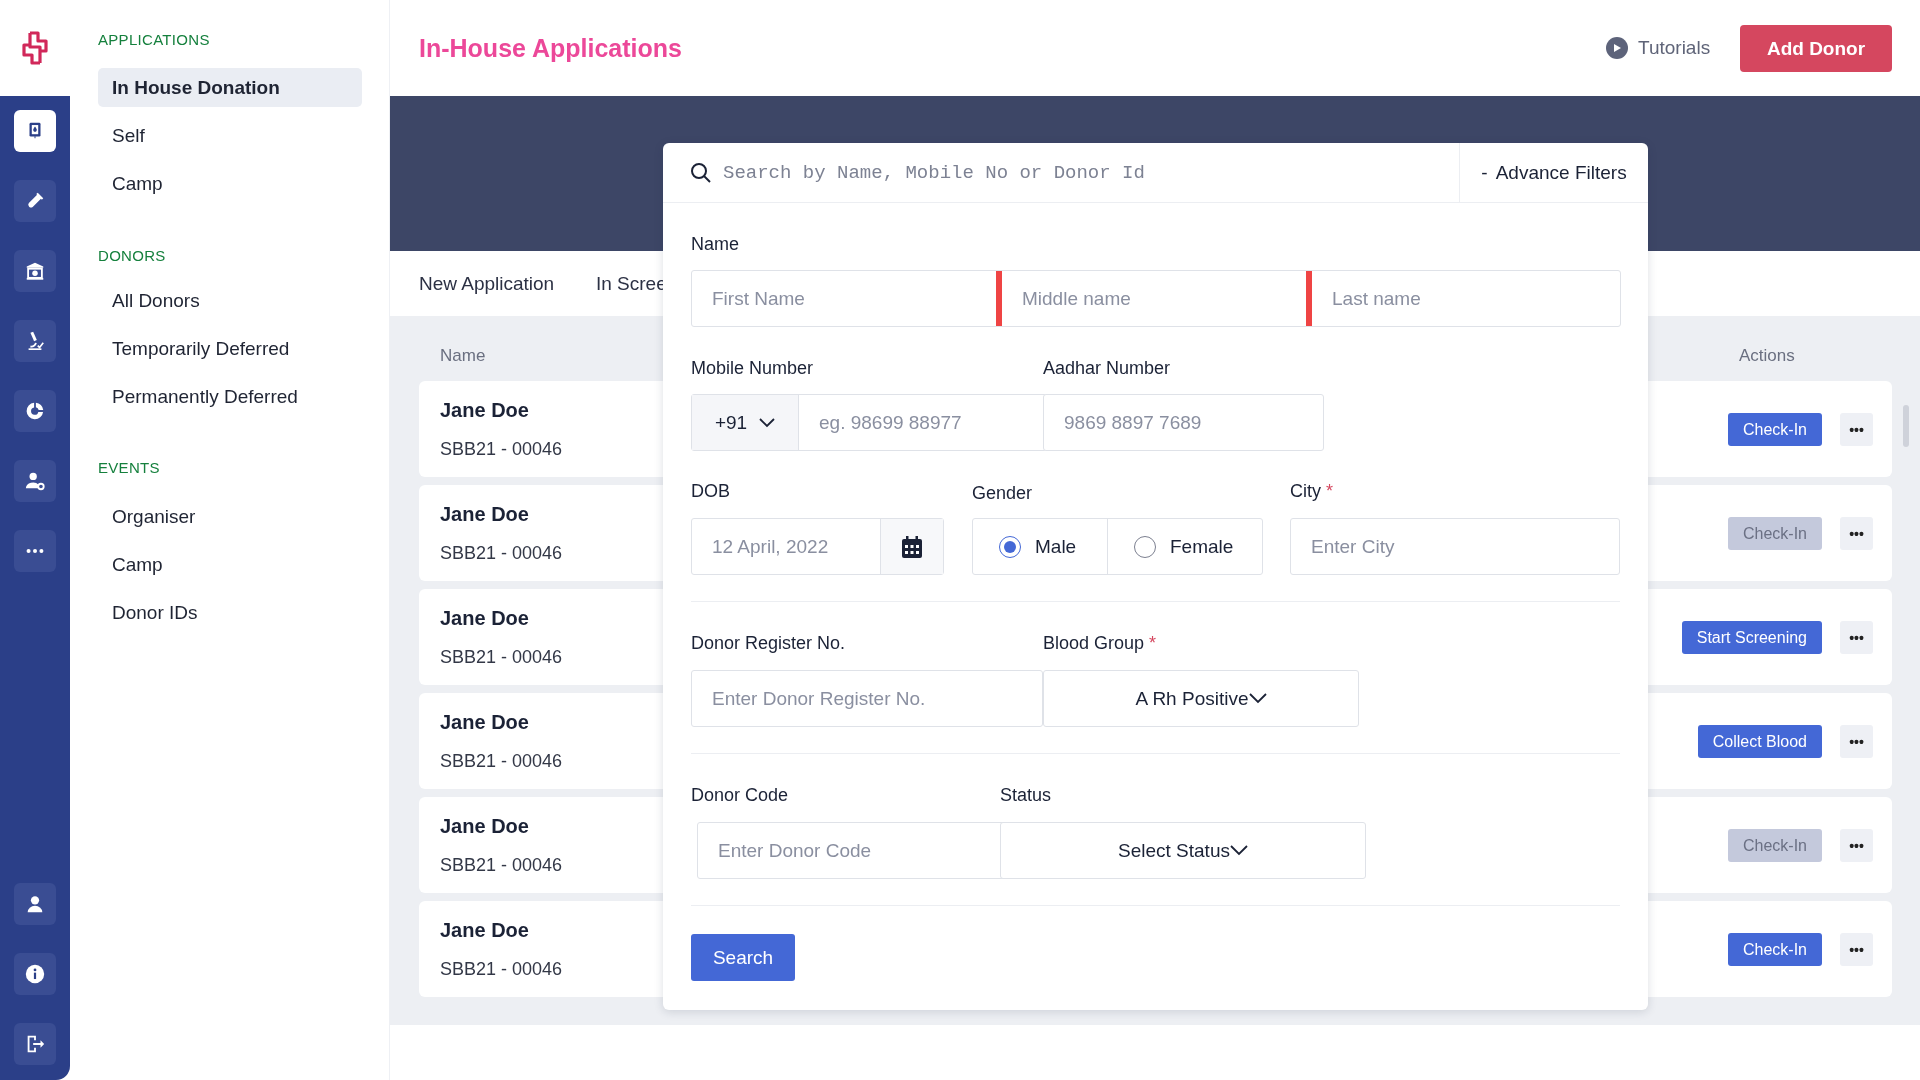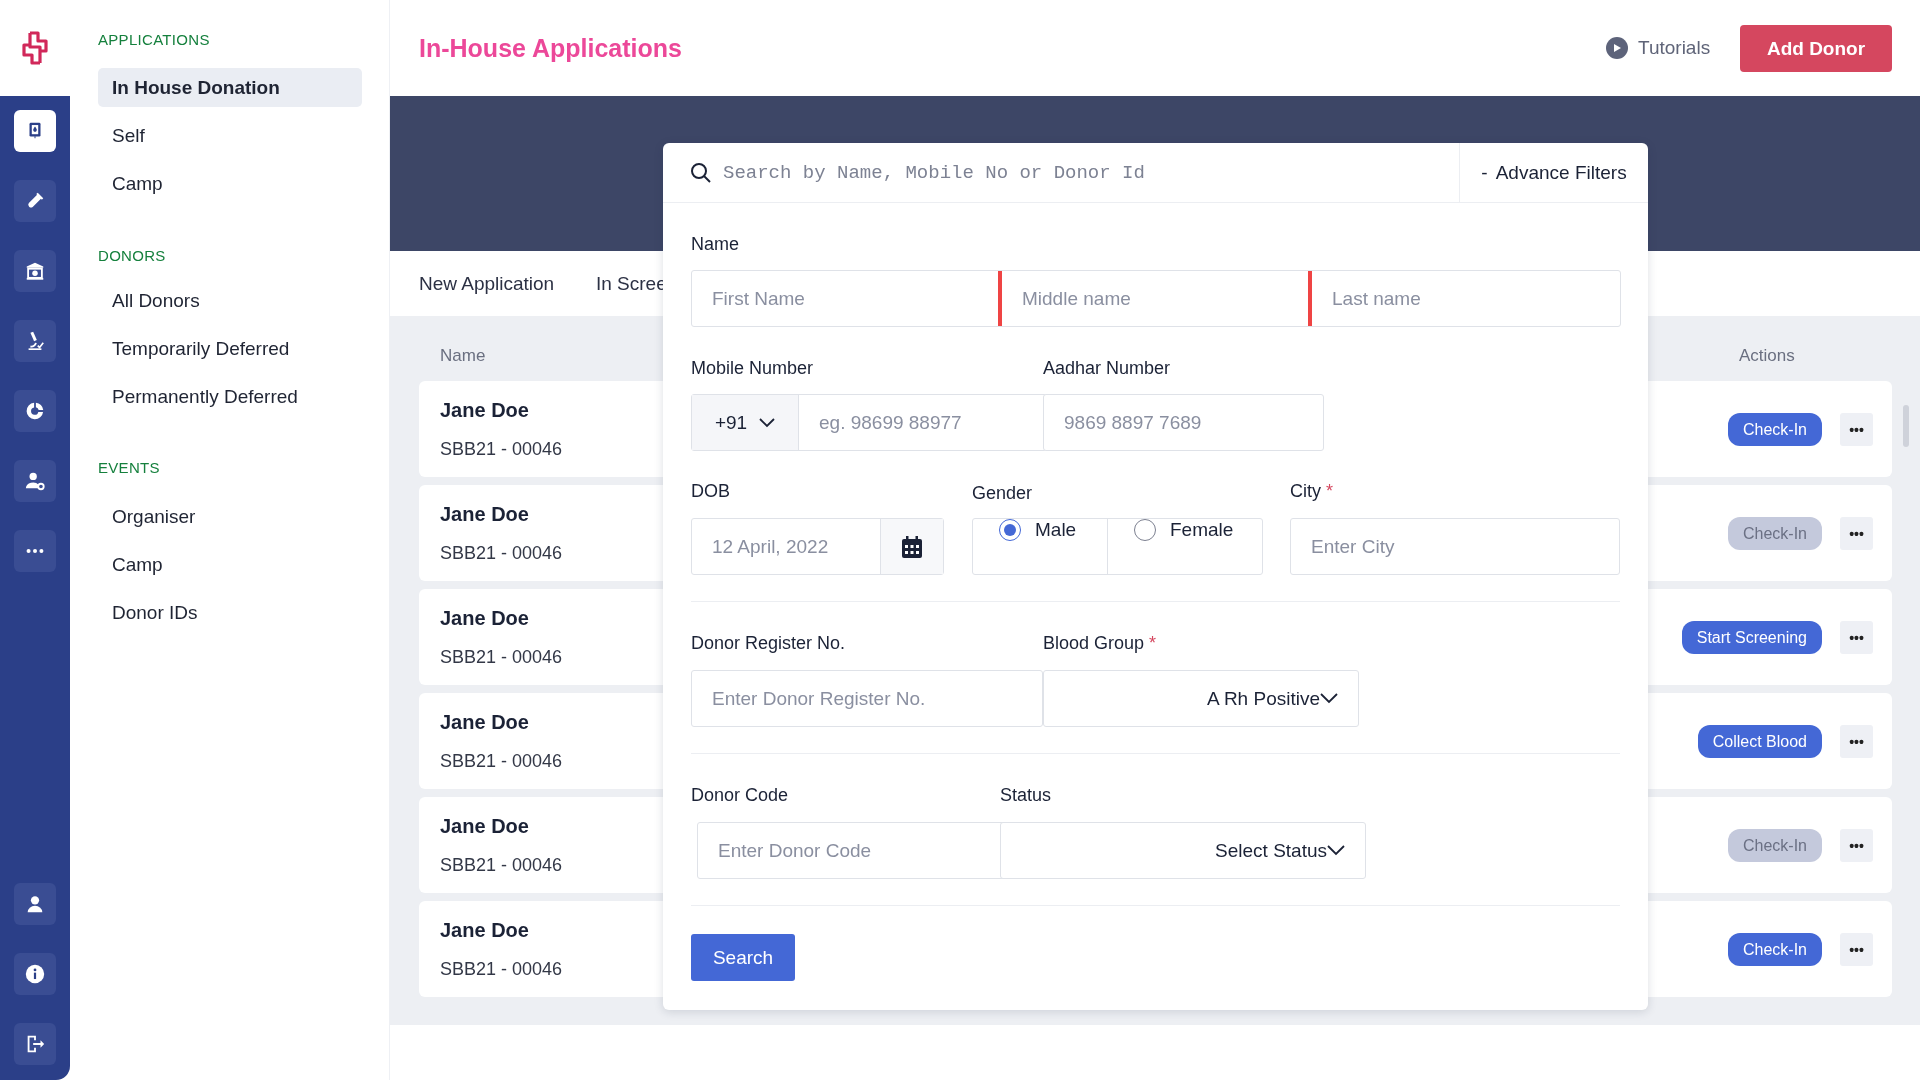--- a/index.html
+++ b/index.html
@@ -24,47 +24,47 @@
 
   .banner { position: absolute; left: 390px; top: 96px; width: 1530px; height: 155px; background: #3d4666; }
   .tabs { position: absolute; left: 390px; top: 251px; width: 1530px; height: 65px; background: #fff; }
   .tab { position: absolute; top: 22px; font-size: 19px; color: #2c3144; cursor: pointer; }
 
   .table-area { position: absolute; left: 390px; top: 316px; width: 1530px; height: 709px; background: #edeff3; }
   .col-head { position: absolute; top: 30px; font-size: 17px; color: #6a6f80; }
   .row { position: absolute; left: 29px; width: 1473px; height: 96px; background: #ffffff; border-radius: 6px; }
   .row-name { position: absolute; left: 21px; top: 18px; font-size: 20px; font-weight: bold; color: #1b2236; }
   .row-id { position: absolute; left: 21px; top: 58px; font-size: 18px; color: #333847; }
-  .act-btn { position: absolute; top: 32px; height: 33px; padding: 4px 15px; border: none; border-radius: 12px; font-size: 16px; font-family: "Liberation Sans", sans-serif; color: #fff; background: #4468d6; cursor: pointer; right: 70px; }
+  .act-btn { position: absolute; top: 32px; height: 33px; padding: 4px 15px; border: none; border-radius: 3px; font-size: 16px; font-family: "Liberation Sans", sans-serif; color: #fff; background: #4468d6; cursor: pointer; right: 70px; }
   .act-btn.disabled { background: #c4c9dc; color: #6b7084; }
   .more-btn { position: absolute; top: 32px; right: 19px; width: 33px; height: 33px; background: #eef0f5; border: none; border-radius: 3px; font-size: 14px; font-weight: bold; color: #222; cursor: pointer; }
   .scrollbar { position: absolute; left: 1513px; top: 89px; width: 6px; height: 42px; border-radius: 3px; background: #cfd2da; }
   .bottom-white { position: absolute; left: 390px; top: 1025px; width: 1530px; height: 55px; background: #fff; }
 
   .panel { position: absolute; left: 663px; top: 143px; width: 985px; height: 867px; background: #fff; border-radius: 6px; box-shadow: 0 2px 10px rgba(30,40,70,0.15); }
   .search-row { position: absolute; left: 0; top: 0; width: 985px; height: 60px; border-bottom: 1px solid #eceef2; }
   .search-icon { position: absolute; left: 26px; top: 18px; }
   .search-input { position: absolute; left: 60px; top: 10px; width: 700px; height: 40px; border: none; outline: none; font-size: 19px; font-family: Liberation Mono, monospace; color: #a16207; background: transparent; }
   .search-input::placeholder { color: #7d8293; }
   .adv-filters { position: absolute; left: 796px; top: 0; width: 189px; height: 60px; border-left: 1px solid #eceef2; display: flex; align-items: center; justify-content: center; gap: 8px; font-size: 19px; color: #1b2236; cursor: pointer; }
 
   .lbl { position: absolute; font-size: 18px; color: #1b2236; }
   .req { color: #d5475f; }
   .field { position: absolute; height: 57px; border: 1px solid #dfe2e8; border-radius: 3px; background: #fff; }
   .field input { width: 100%; height: 100%; border: none; outline: none; padding-left: 20px; font-size: 19px; font-family: "Liberation Sans", sans-serif; background: transparent; color: #333; }
   .field input::placeholder { color: #8a8fa0; }
-  .seg { position: absolute; top: 0; height: 100%; border-right: 4px solid #ef4444; }
+  .seg { position: absolute; top: 0; height: 100%; border-right: 6px solid #ef4444; }
   .seg:last-child { border-right: none; }
   .cc { position: absolute; left: 0; top: 0; width: 107px; height: 100%; background: #f5f6f9; border-right: 1px solid #dfe2e8; display: flex; align-items: center; justify-content: center; gap: 12px; font-size: 19px; color: #1b2236; cursor: pointer; }
   .cal-btn { position: absolute; right: 0; top: 0; width: 63px; height: 100%; border-left: 1px solid #dfe2e8; background: #f7f8fa; display: flex; align-items: center; justify-content: center; cursor: pointer; }
-  .radio-opt { position: absolute; top: 0; height: 100%; display: flex; gap: 14px; padding-left: 26px; font-size: 19px; color: #1b2236; cursor: pointer; }
+  .radio-opt { position: absolute; top: 0; height: 100%; display: flex; align-items: center; gap: 14px; padding-left: 26px; font-size: 19px; color: #1b2236; cursor: pointer; }
   .radio { width: 22px; height: 22px; border-radius: 50%; border: 1.5px solid #7c8090; display: flex; align-items: center; justify-content: center; }
   .radio.on { border-color: #4468d6; }
   .radio.on::after { content: ""; width: 12px; height: 12px; border-radius: 50%; background: #4468d6; }
-  .select { display: flex; align-items: center; justify-content: flex-end; padding: 0 20px; font-size: 19px; color: #1b2236; cursor: pointer; }
+  .select { display: flex; align-items: center; justify-content: center; padding: 0 20px; font-size: 19px; color: #1b2236; cursor: pointer; }
   .divider { position: absolute; left: 28px; width: 929px; height: 1px; background: #eceef2; }
   .search-btn { position: absolute; left: 28px; top: 791px; width: 104px; height: 47px; background: #4468d6; color: #fff; border: none; border-radius: 3px; font-size: 19px; font-family: "Liberation Sans", sans-serif; cursor: pointer; }
 </style>
 </head>
 <body>
 
 <div class="rail">
   <div class="rail-logo">
     <svg width="38" height="38" viewBox="0 0 38 38" fill="none" stroke="#d1285a" stroke-width="3.2" stroke-linejoin="round">
       <path d="M14 4 h8 v8 h8 v10 h-6"></path>

